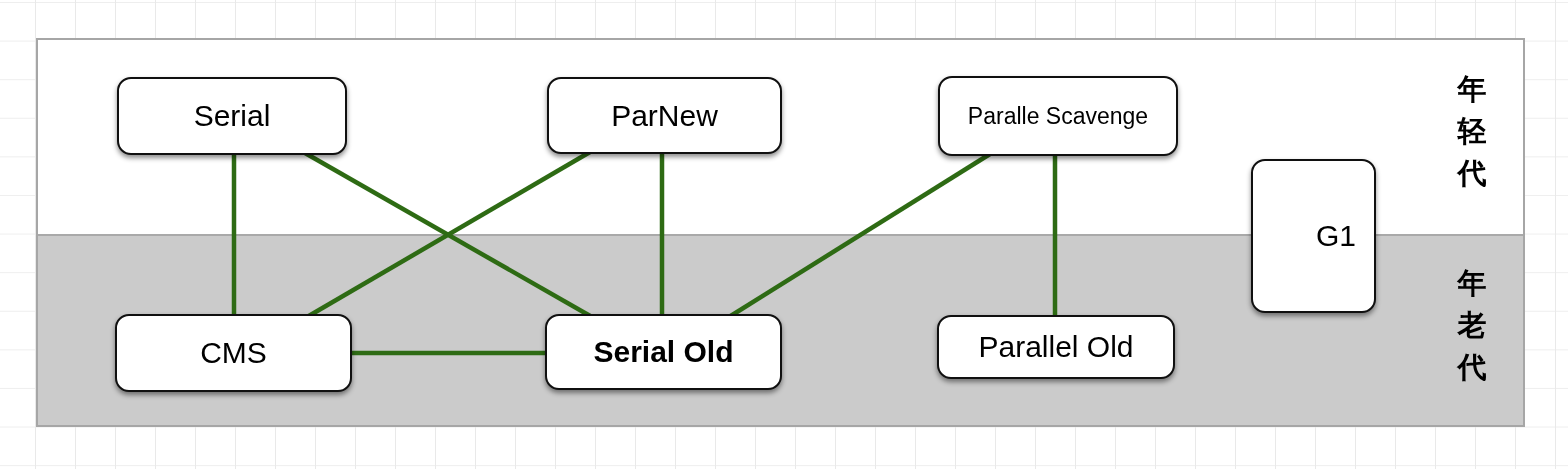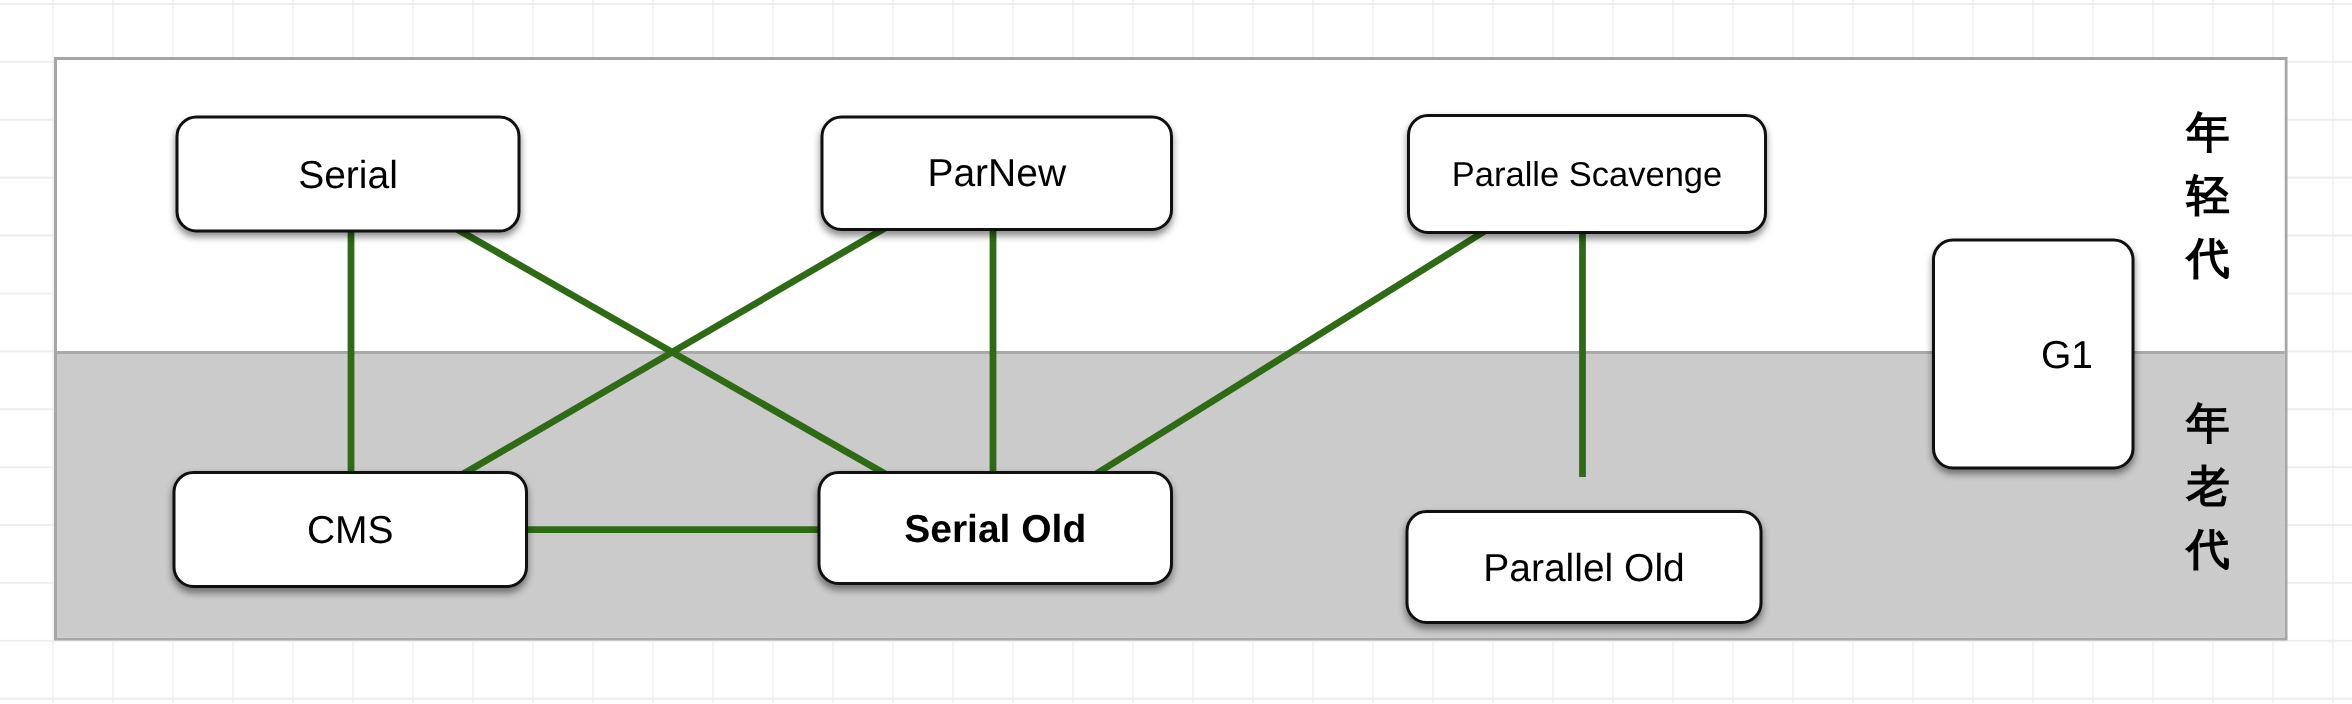--- a/index.html
+++ b/index.html
@@ -56,32 +56,32 @@
   }
   .node {
     position: absolute;
     background: #ffffff;
     border: 2px solid #101010;
     border-radius: 14px;
     box-shadow: 0 3px 5px rgba(0,0,0,0.45);
     display: flex;
     align-items: center;
     justify-content: center;
-    font-size: 26px;
+    font-size: 30px;
     color: #000000;
     z-index: 3;
     box-sizing: border-box;
   }
   .node-serial        { left: 79px;  top: 37px;  width: 230px; height: 78px; }
   .node-parnew        { left: 509px; top: 37px;  width: 235px; height: 77px; }
   .node-pscavenge     { left: 900px; top: 36px;  width: 240px; height: 80px; font-size: 23px; }
-  .node-g1            { left: 1250px; top: 119px; width: 135px; height: 154px; padding-left: 45px; }
+  .node-g1            { left: 1213px; top: 119px; width: 125px; height: 154px; padding-left: 45px; }
   .node-cms           { left: 77px;  top: 274px; width: 237px; height: 78px; }
   .node-serial-old    { left: 507px; top: 274px; width: 237px; height: 76px; font-weight: bold; }
-  .node-parallel-old  { left: 899px; top: 275px; width: 238px; height: 76px; margin-top: 25px; }
+  .node-parallel-old  { left: 899px; top: 275px; width: 238px; height: 64px; }
   .gen-label {
     position: absolute;
     left: 1416px;
     width: 36px;
     font-size: 29px;
     font-weight: bold;
     line-height: 42px;
     letter-spacing: 0;
     color: #000000;
     text-align: center;

